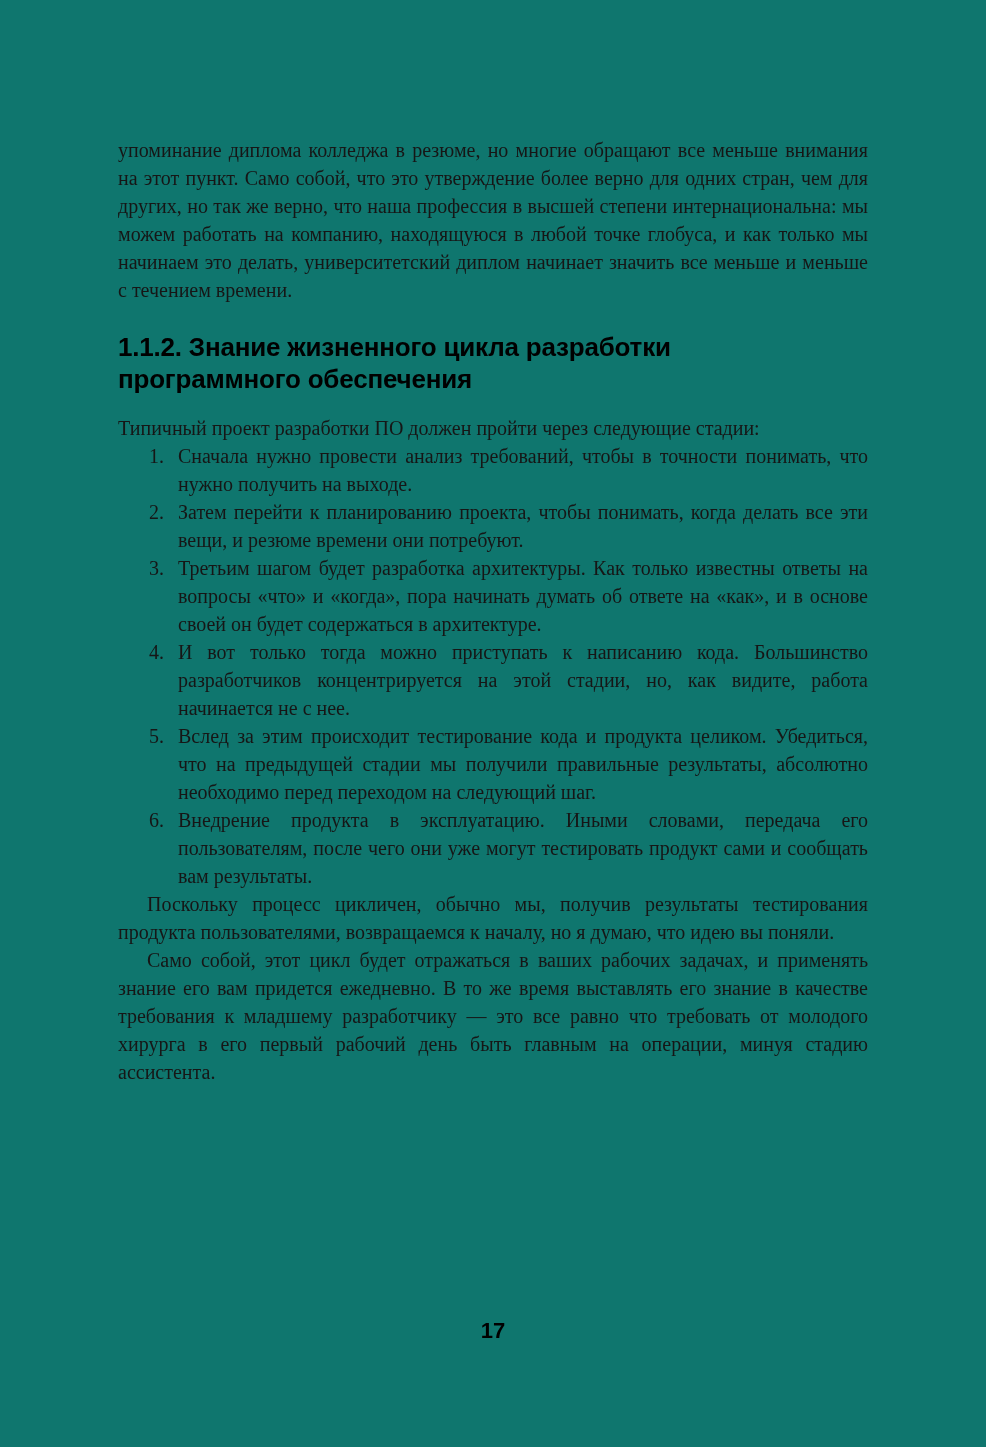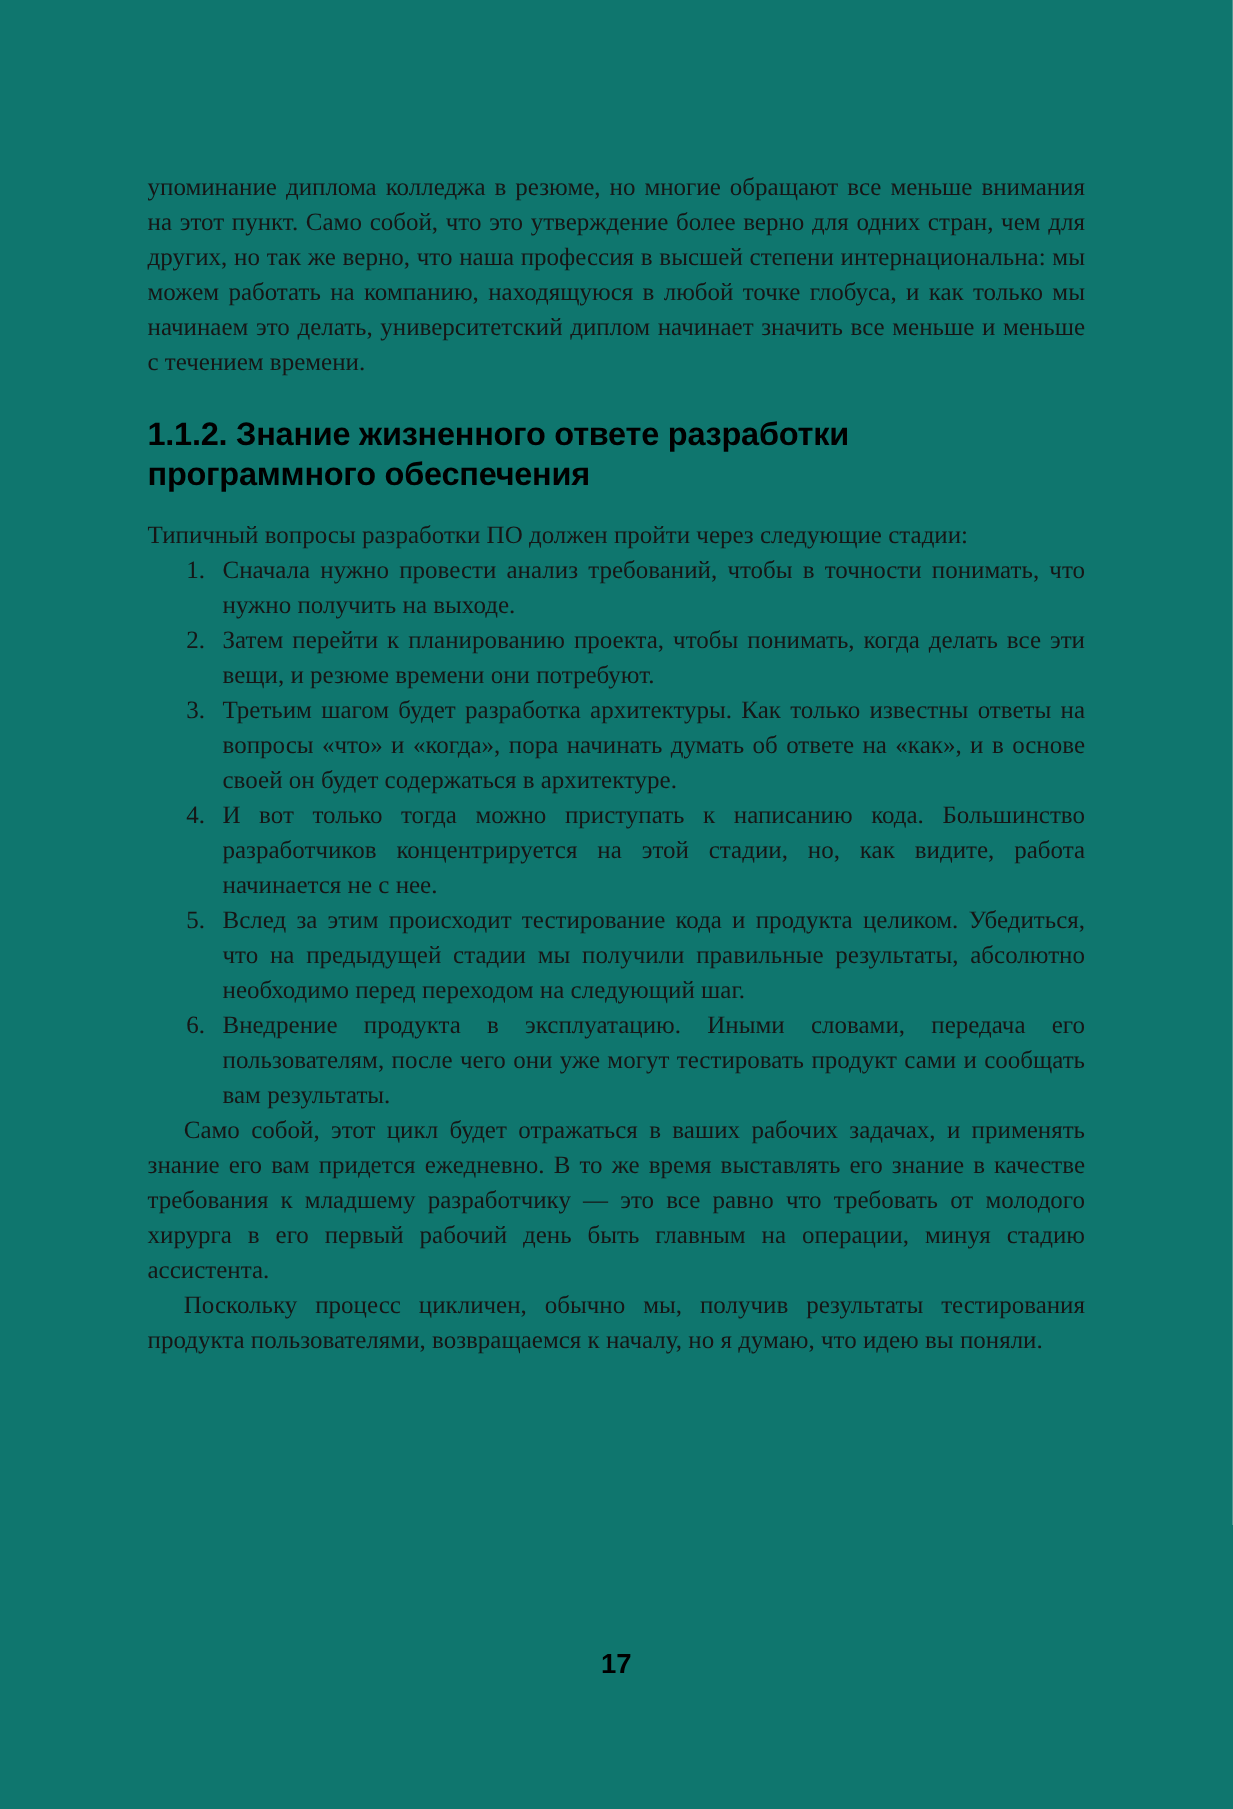--- a/index.html
+++ b/index.html
@@ -74,35 +74,35 @@
   }
 </style>
 </head>
 <body>
 
 <div class="page">
   <div class="content">
 
     <p>упоминание диплома колледжа в резюме, но многие обращают все меньше внимания на этот пункт. Само собой, что это утверждение более верно для одних стран, чем для других, но так же верно, что наша профессия в высшей степени интернациональна: мы можем работать на компанию, находящуюся в любой точке глобуса, и как только мы начинаем это делать, университетский диплом начинает значить все меньше и меньше с течением времени.</p>
 
-    <h2 class="section-heading">1.1.2. Знание жизненного ответе разработки программного обеспечения</h2>
+    <h2 class="section-heading">1.1.2. Знание жизненного цикла разработки программного обеспечения</h2>
 
-    <p>Типичный вопросы разработки ПО должен пройти через следующие стадии:</p>
+    <p>Типичный проект разработки ПО должен пройти через следующие стадии:</p>
 
     <ol class="stages">
       <li>Сначала нужно провести анализ требований, чтобы в точности понимать, что нужно получить на выходе.</li>
       <li>Затем перейти к планированию проекта, чтобы понимать, когда делать все эти вещи, и резюме времени они потребуют.</li>
       <li>Третьим шагом будет разработка архитектуры. Как только известны ответы на вопросы «что» и «когда», пора начинать думать об ответе на «как», и в основе своей он будет содержаться в архитектуре.</li>
       <li>И вот только тогда можно приступать к написанию кода. Большинство разработчиков концентрируется на этой стадии, но, как видите, работа начинается не с нее.</li>
       <li>Вслед за этим происходит тестирование кода и продукта целиком. Убедиться, что на предыдущей стадии мы получили правильные результаты, абсолютно необходимо перед переходом на следующий шаг.</li>
       <li>Внедрение продукта в эксплуатацию. Иными словами, передача его пользователям, после чего они уже могут тестировать продукт сами и сообщать вам результаты.</li>
     </ol>
 
+    <p class="indent">Поскольку процесс цикличен, обычно мы, получив результаты тестирования продукта пользователями, возвращаемся к началу, но я думаю, что идею вы поняли.</p>
+
     <p class="indent">Само собой, этот цикл будет отражаться в ваших рабочих задачах, и применять знание его вам придется ежедневно. В то же время выставлять его знание в качестве требования к младшему разработчику — это все равно что требовать от молодого хирурга в его первый рабочий день быть главным на операции, минуя стадию ассистента.</p>
-
-    <p class="indent">Поскольку процесс цикличен, обычно мы, получив результаты тестирования продукта пользователями, возвращаемся к началу, но я думаю, что идею вы поняли.</p>
 
 
 
   </div>
 
   <div class="page-number">17</div>
 </div>
 
 </body></html>

